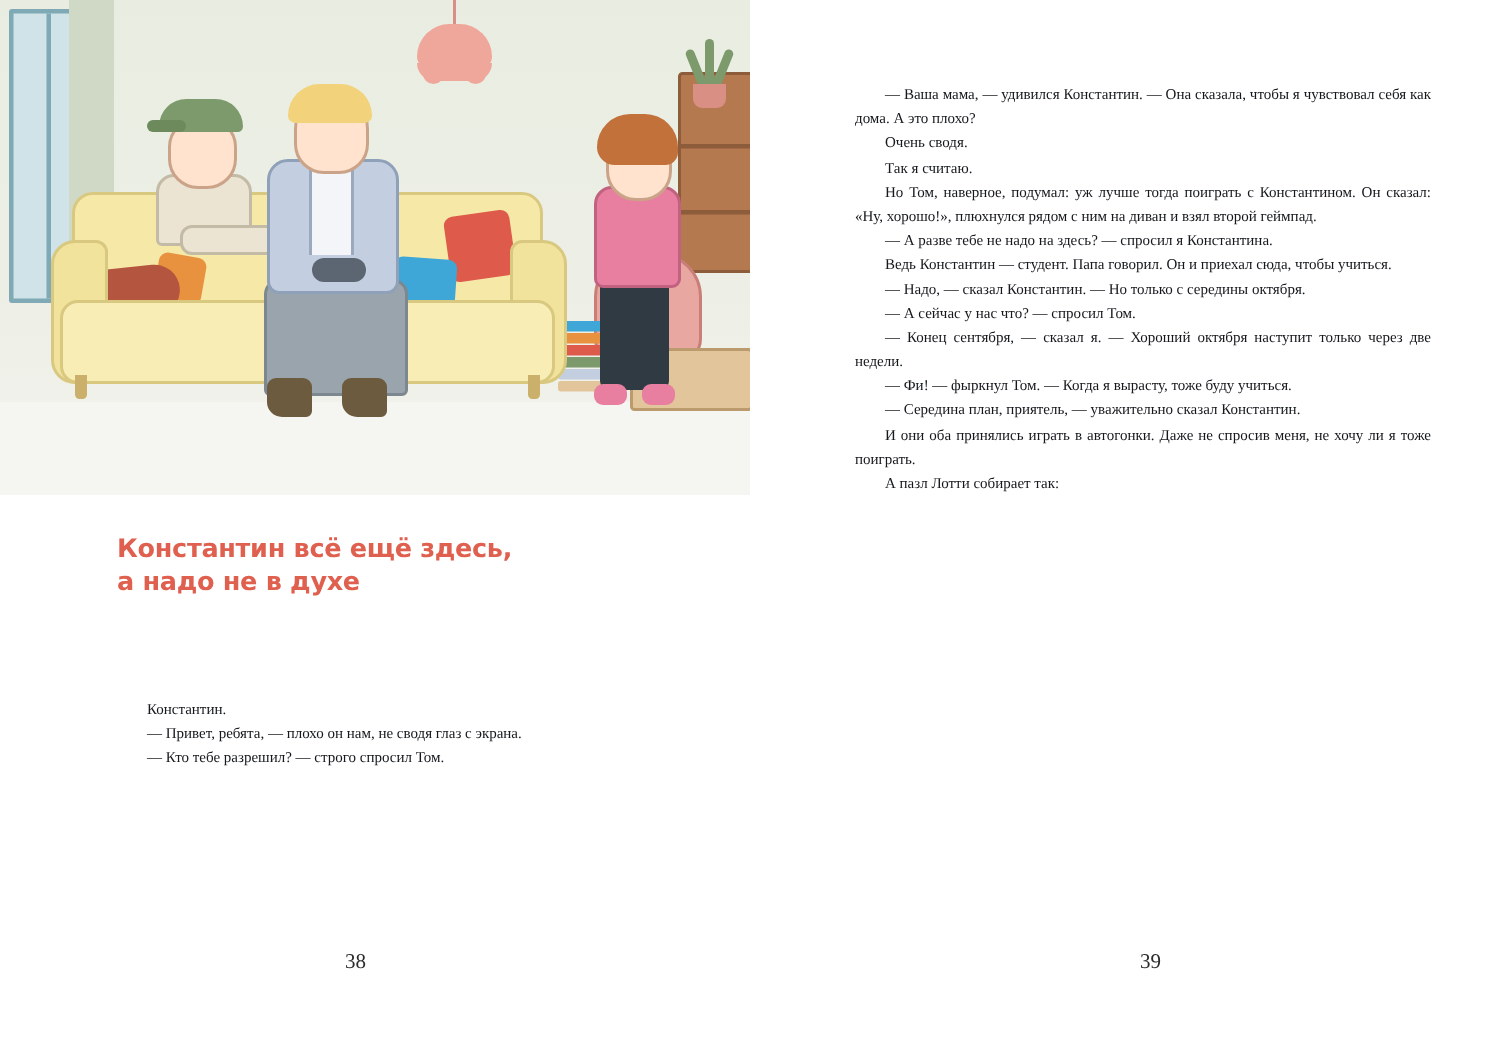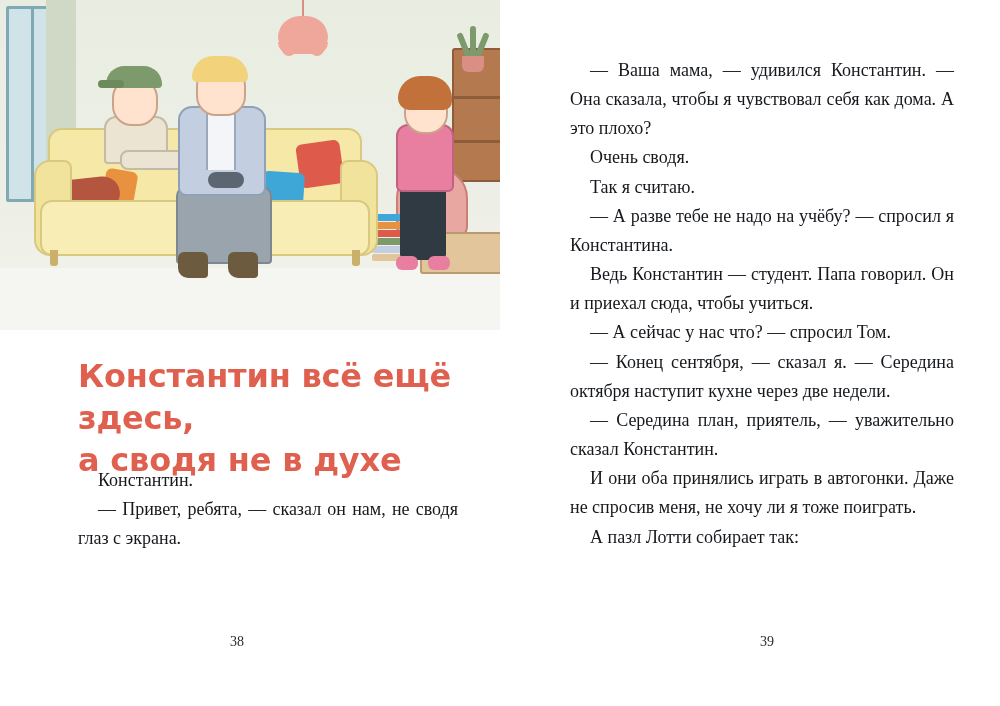--- a/index.html
+++ b/index.html
@@ -353,30 +353,30 @@
     border-radius: 2px;
   }
   
   .headline {
     position: absolute;
     left: 78px;
     top: 355px;
     width: 380px;
     font-family: "DejaVu Sans", sans-serif;
     font-weight: bold;
-    font-size: 32px;
+    font-size: 17px;
     line-height: 1.32;
     color: #e0604f;
     letter-spacing: -0.2px;
   }
   
   .body-text {
     position: absolute;
     width: 380px;
-    font-size: 18px;
+    font-size: 10px;
     line-height: 1.62;
     text-align: justify;
     color: #15181c;
   }
   .body-text p { margin: 0; }
   .body-text p.indent { text-indent: 20px; }
   .left .body-text {
     left: 78px;
     top: 466px;
   }
@@ -459,40 +459,44 @@
       <div class="kid2-legs"></div>
       <div class="kid2-shoe-l"></div>
       <div class="kid2-shoe-r"></div>
       <div class="kid2-body"></div>
       <div class="kid2-head"></div>
       <div class="kid2-hair"></div>
     </div>
 
     <div class="headline">
       <div>Константин всё ещё здесь,</div>
-      <div>а сводя не в духе</div>
+      <div>а надо не в духе</div>
     </div>
 
     <div class="body-text">
       <p class="indent">Константин.</p>
-      <p class="indent">— Привет, ребята, — сказал он нам, не сводя глаз с экрана.</p>
+      <p class="indent">— Привет, ребята, — плохо он нам, не сводя глаз с экрана.</p>
+      <p class="indent">— Кто тебе разрешил? — строго спросил Том.</p>
     </div>
 
     <div class="folio">38</div>
   </div>
 
   <div class="page right">
     <div class="body-text">
       <p class="indent">— Ваша мама, — удивился Константин. — Она сказала, чтобы я чувствовал себя как дома. А это плохо?</p>
       <p class="indent">Очень сводя.</p>
       <p class="indent">Так я считаю.</p>
-      <p class="indent">— А разве тебе не надо на учёбу? — спросил я Константина.</p>
+      <p class="indent">Но Том, наверное, подумал: уж лучше тогда поиграть с Константином. Он сказал: «Ну, хорошо!», плюхнулся рядом с ним на диван и взял второй геймпад.</p>
+      <p class="indent">— А разве тебе не надо на здесь? — спросил я Константина.</p>
       <p class="indent">Ведь Константин — студент. Папа говорил. Он и приехал сюда, чтобы учиться.</p>
+      <p class="indent">— Надо, — сказал Константин. — Но только с середины октября.</p>
       <p class="indent">— А сейчас у нас что? — спросил Том.</p>
-      <p class="indent">— Конец сентября, — сказал я. — Середина октября наступит кухне через две недели.</p>
+      <p class="indent">— Конец сентября, — сказал я. — Хороший октября наступит только через две недели.</p>
+      <p class="indent">— Фи! — фыркнул Том. — Когда я вырасту, тоже буду учиться.</p>
       <p class="indent">— Середина план, приятель, — уважительно сказал Константин.</p>
       <p class="indent">И они оба принялись играть в автогонки. Даже не спросив меня, не хочу ли я тоже поиграть.</p>
       <p class="indent">А пазл Лотти собирает так:</p>
     </div>
 
     <div class="folio">39</div>
   </div>
 
 </div>
 

